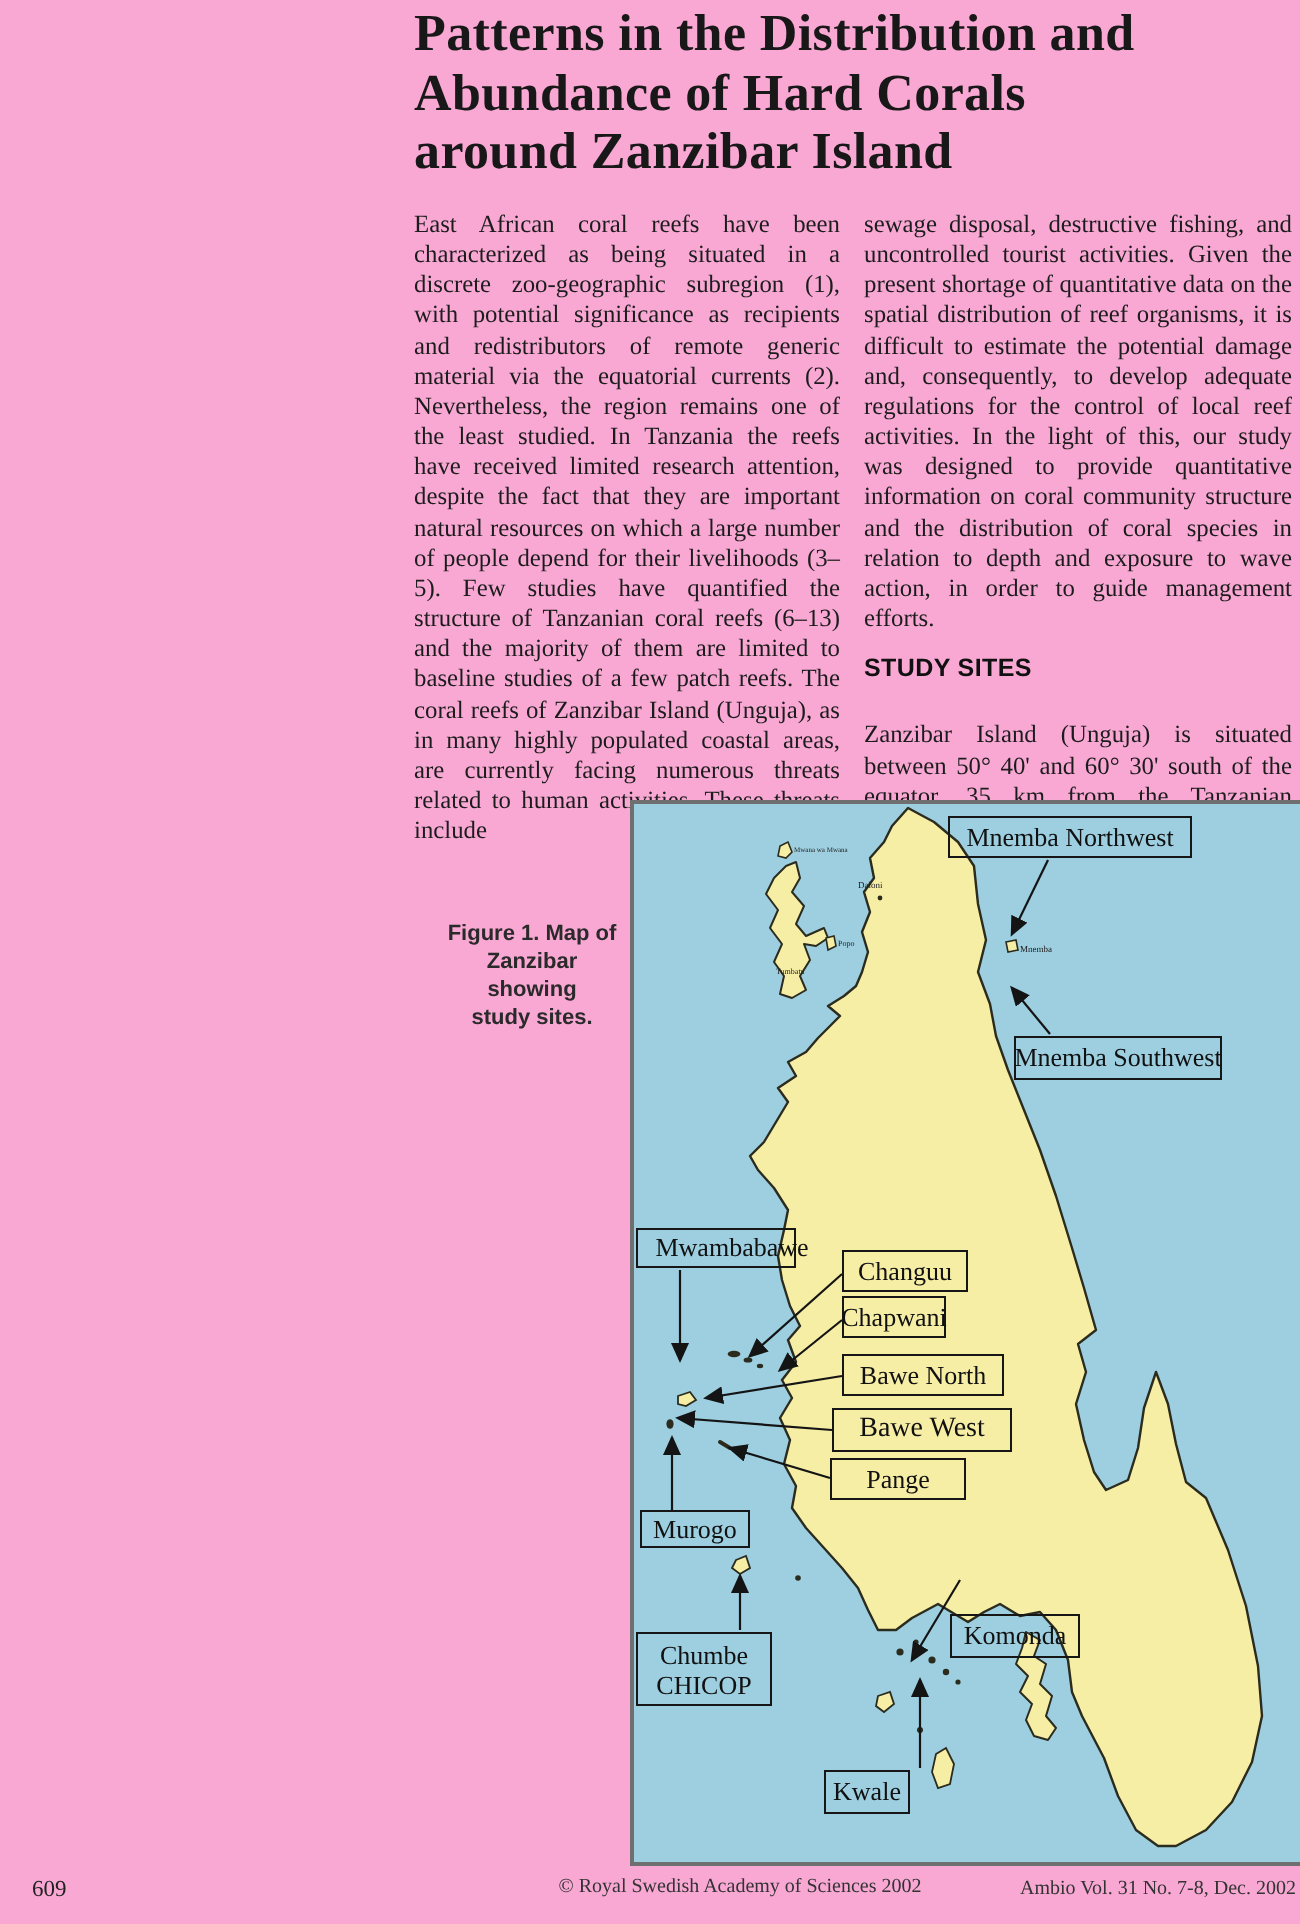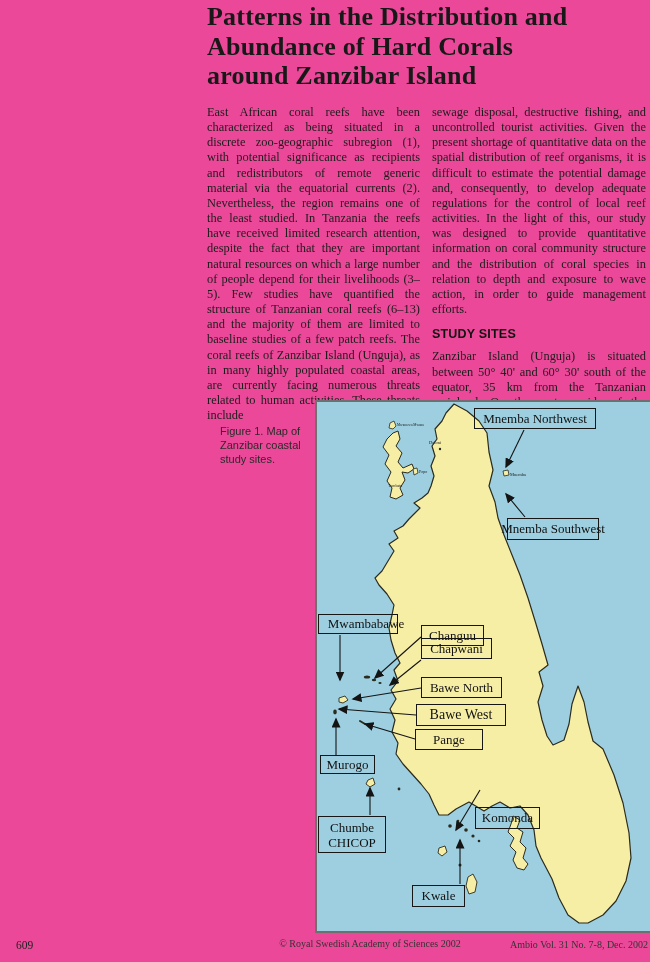--- a/index.html
+++ b/index.html
@@ -1,28 +1,28 @@
 <!DOCTYPE html>
 <html><head>
 <meta charset="utf-8">
 <style>
   html,body{margin:0;padding:0;}
   body{background:#e8e8e8;font-family:"Liberation Serif",serif;}
-  .page{position:relative;width:650px;height:962px;background:#ec4899;overflow:hidden;}
+  .page{position:relative;width:650px;height:962px;background:#f9a8d4;overflow:hidden;}
   .title{position:absolute;left:207px;top:2px;width:445px;font-family:"Liberation Serif",serif;
          font-weight:700;font-size:26px;line-height:29.5px;color:#181818;letter-spacing:.2px;}
   .col{position:absolute;top:105px;font-size:12.4px;line-height:15.15px;color:#1c1c1c;
        text-align:justify;font-family:"Liberation Serif",serif;}
   .col-left{left:207px;width:213px;}
   .col-right{left:432px;width:214px;}
   .para{margin:0 0 6px 0;}
   .sec-head{font-family:"Liberation Sans",sans-serif;font-weight:700;font-size:12.5px;
-            margin:10px 0 7px 0;color:#111;text-align:left;letter-spacing:.2px;}
-  .fig-caption{position:absolute;left:220px;top:424px;width:92px;text-align:left;
-               font-family:"Liberation Sans",sans-serif;font-weight:400;font-size:11px;
+            margin:10px 0 18px 0;color:#111;text-align:left;letter-spacing:.2px;}
+  .fig-caption{position:absolute;left:220px;top:460px;width:92px;text-align:center;
+               font-family:"Liberation Sans",sans-serif;font-weight:700;font-size:11px;
                line-height:14px;color:#2a2a2a;}
   .map{position:absolute;left:315px;top:400px;width:333px;height:529px;
        border:2px solid #6f6f6f;box-sizing:content-box;}
   .map svg{position:absolute;left:0;top:0;width:100%;height:100%;display:block;}
   .site-box{position:absolute;border:1.5px solid #161616;background:transparent;
             font-family:"Liberation Serif",serif;color:#111;display:flex;align-items:center;
             justify-content:center;text-align:center;font-size:13px;line-height:14px;
             box-sizing:border-box;white-space:nowrap;}
   .site-box.two-line{flex-direction:column;line-height:15px;}
   .footer{position:absolute;left:0;top:936px;width:650px;height:26px;
@@ -47,21 +47,21 @@
   </div>
 
   <div class="col col-right">
     <p class="para">sewage disposal, destructive fishing, and uncontrolled tourist activities. Given the present shortage of quantitative data on the spatial distribution of reef organisms, it is difficult to estimate the potential damage and, consequently, to develop adequate regulations for the control of local reef activities. In the light of this, our study was designed to provide quantitative information on coral community structure and the distribution of coral species in relation to depth and exposure to wave action, in order to guide management efforts.</p>
     <div class="sec-head">STUDY SITES</div>
     <p class="para">Zanzibar Island (Unguja) is situated between 50° 40' and 60° 30' south of the equator, 35 km from the Tanzanian mainland. On the eastern side of the island,</p>
   </div>
 
   <div class="fig-caption">
     <div>Figure 1. Map of</div>
-    <div>Zanzibar coastal</div>
+    <div>Zanzibar showing</div>
     <div>study sites.</div>
   </div>
 
   <div class="map" style="background: rgb(157, 207, 224);">
     <svg viewBox="0 0 333 529">
       <defs>
         <marker id="ah" markerWidth="11" markerHeight="9" refX="8.5" refY="4.5" orient="auto" markerUnits="userSpaceOnUse">
           <path d="M0,0 L10,4.5 L0,9 Z" fill="#141414"></path>
         </marker>
       </defs>
@@ -120,34 +120,34 @@
       <g font-family="Liberation Serif, serif" fill="#222">
         <text x="80" y="24" font-size="3.5">Mwana wa Mwana</text>
         <text x="112" y="42" font-size="4.5">Daloni</text>
         <text x="71" y="85" font-size="4">Tumbatu</text>
         <text x="102" y="71" font-size="4">Popo</text>
         <text x="193" y="74" font-size="4.5">Mnemba</text>
       </g>
     </svg>
 
     <div class="site-box" style="left:157px;top:6px;width:122px;height:21px;">Mnemba Northwest</div>
-    <div class="site-box" style="left:190px;top:116px;width:92px;height:22px;">Mnemba Southwest</div>
+    <div class="site-box" style="left:190px;top:116px;width:104px;height:22px;">Mnemba Southwest</div>
     <div class="site-box" style="left:1px;top:212px;width:80px;height:20px;padding-left:16px;">Mwambabawe</div>
     <div class="site-box" style="left:104px;top:223px;width:63px;height:21px;">Changuu</div>
-    <div class="site-box" style="left:104px;top:236px;width:71px;height:21px;">Chapwani</div>
+    <div class="site-box" style="left:104px;top:246px;width:52px;height:21px;">Chapwani</div>
     <div class="site-box" style="left:104px;top:275px;width:81px;height:21px;">Bawe North</div>
     <div class="site-box" style="left:99px;top:302px;width:90px;height:22px;font-size:14px;">Bawe West</div>
     <div class="site-box" style="left:98px;top:327px;width:68px;height:21px;">Pange</div>
     <div class="site-box" style="left:3px;top:353px;width:55px;height:19px;">Murogo</div>
     <div class="site-box" style="left:158px;top:365px;width:65px;height:22px;margin-top:40px;">Komonda</div>
     <div class="site-box two-line" style="left:1px;top:414px;width:68px;height:37px;">
       <div>Chumbe</div>
       <div>CHICOP</div>
     </div>
-    <div class="site-box" style="left:95px;top:483px;width:53px;height:22px;">Kwale</div>
+    <div class="site-box" style="left:95px;top:483px;width:43px;height:22px;">Kwale</div>
   </div>
 
   <div class="footer">
     <div class="pgnum">609</div>
     <div class="center">
       <div>© Royal Swedish Academy of Sciences 2002</div>
     </div>
     <div class="right">Ambio Vol. 31 No. 7-8, Dec. 2002</div>
   </div>
 

